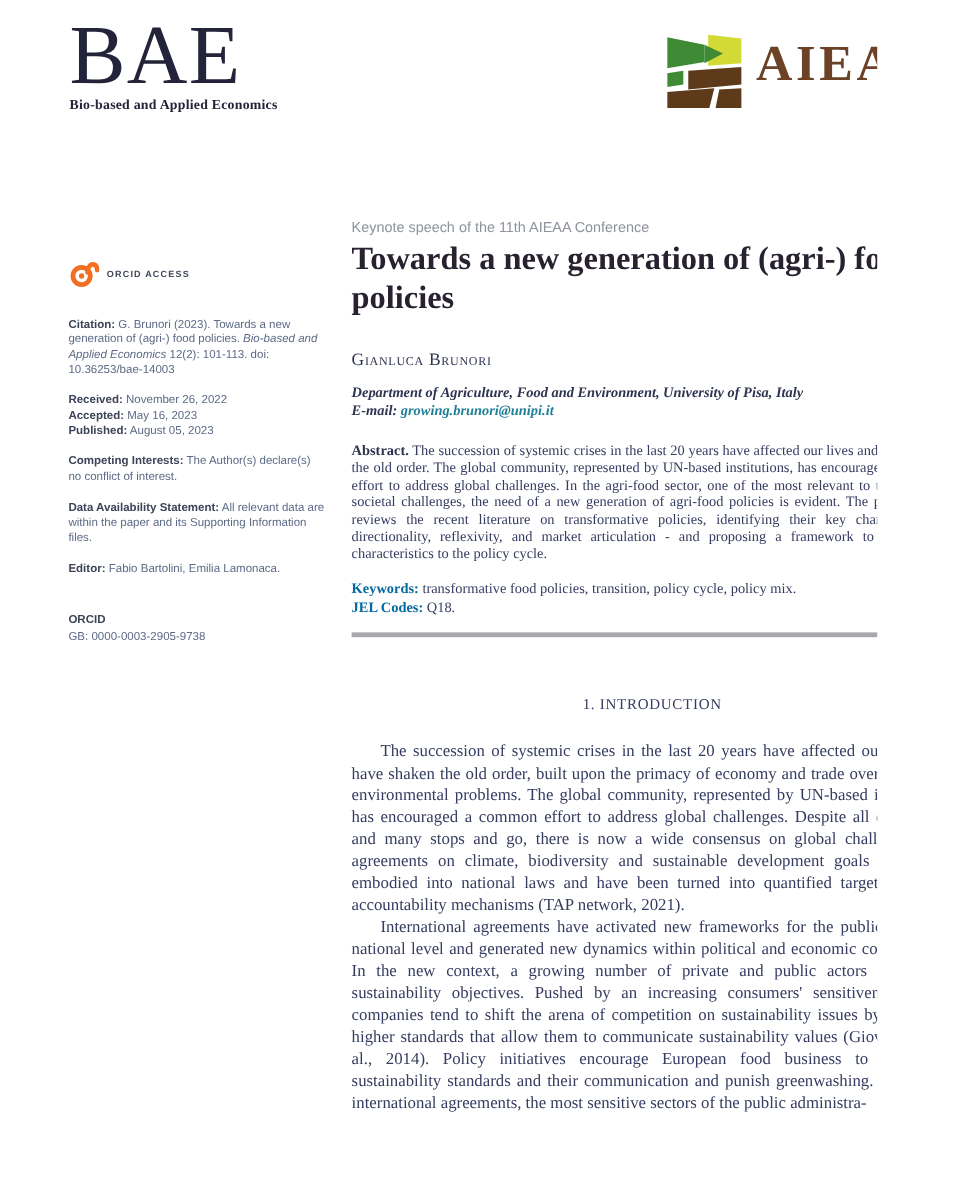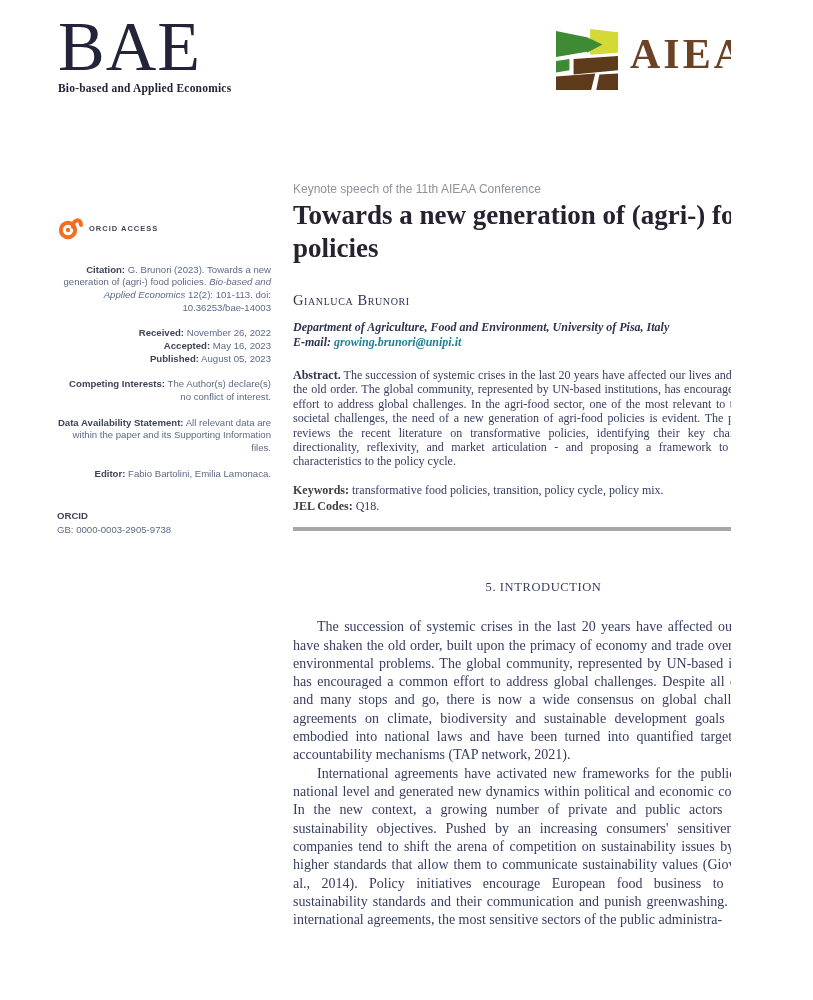--- a/index.html
+++ b/index.html
@@ -19,40 +19,40 @@
                  line-height:0.9;color:#6b4226;letter-spacing:3px;}
   .aieaa-sub{font-family:"Liberation Sans",sans-serif;font-weight:bold;font-size:7.5px;
              color:#3f8a34;letter-spacing:1.6px;margin-top:21px;line-height:1.3;}
 
   
   .sidebar{position:absolute;left:57px;top:214px;width:214px;
            font-family:"Liberation Sans",sans-serif;font-size:9.6px;line-height:1.32;
            color:#5d6a86;}
   .oa-row{display:flex;align-items:center;gap:6px;margin-bottom:20px;}
   .oa-label{font-size:7.5px;font-weight:bold;letter-spacing:1px;color:#41465a;}
-  .side-block{margin-bottom:13px;text-align:right;}
+  .side-block{margin-bottom:13px;}
   .side-label{font-weight:bold;color:#3e4458;}
   .side-italic{font-style:italic;}
   .orcid-block{margin-top:30px;}
   .orcid-title{font-weight:bold;color:#3e4458;margin-bottom:1px;}
 
   
   .main{position:absolute;left:293px;top:182px;width:501px;}
   .kicker{font-family:"Liberation Sans",sans-serif;font-size:12px;color:#8d929b;margin:0 0 3px 0;}
   .title{font-family:"Liberation Serif",serif;font-weight:bold;font-size:27px;line-height:1.22;
          color:#272130;margin:0;}
   .author{margin-top:27px;font-variant:small-caps;font-size:14.5px;letter-spacing:0.6px;
           color:#2e3350;}
   .affil{margin-top:11px;font-style:italic;font-weight:bold;font-size:12px;color:#2e3350;line-height:1.3;}
   .email-line{font-style:italic;font-weight:bold;font-size:12px;color:#2e3350;}
   .email-link{color:#1f7f96;text-decoration:none;font-style:italic;}
   .abstract{margin-top:17px;font-size:12px;line-height:1.2;text-align:justify;color:#363c60;}
   .abstract b{color:#2e3350;}
   .kw-block{margin-top:13px;font-size:12px;color:#363c60;line-height:1.35;}
-  .kw-label{font-weight:bold;color:#404040;}
+  .kw-label{font-weight:bold;color:#0369a1;}
   .divider{margin-top:13px;height:4px;background:#a6a8ab;width:478px;}
   .section-heading{margin-top:49px;text-align:center;font-size:12.5px;color:#363c60;
                    letter-spacing:0.6px;font-weight:normal;}
   .body-para{font-size:14px;line-height:1.31;text-align:justify;color:#363c60;
              text-indent:24px;margin:0;}
   .body-para.first{margin-top:23px;}
 </style>
 </head>
 <body>
 
@@ -167,20 +167,20 @@
         <span>transformative food policies, transition, policy cycle, policy mix.</span>
       </div>
       <div>
         <span class="kw-label">JEL Codes:</span>
         <span>Q18.</span>
       </div>
     </div>
 
     <div class="divider"></div>
 
-    <h2 class="section-heading">5. INTRODUCTION</h2>
+    <h2 class="section-heading">1. INTRODUCTION</h2>
 
     <p class="body-para first">The succession of systemic crises in the last 20 years have affected our lives and have shaken the old order, built upon the primacy of economy and trade over social and environmental problems. The global community, represented by UN-based institutions, has encouraged a common effort to address global challenges. Despite all difficulties, and many stops and go, there is now a wide consensus on global challenges, and agreements on climate, biodiversity and sustainable development goals have been embodied into national laws and have been turned into quantified targets and into accountability mechanisms (TAP network, 2021).</p>
     <p class="body-para">International agreements have activated new frameworks for the public debate at national level and generated new dynamics within political and economic communities. In the new context, a growing number of private and public actors commit to sustainability objectives. Pushed by an increasing consumers' sensitiveness, many companies tend to shift the arena of competition on sustainability issues by providing higher standards that allow them to communicate sustainability values (Giovannucci et al., 2014). Policy initiatives encourage European food business to coordinate sustainability standards and their communication and punish greenwashing. Backed by international agreements, the most sensitive sectors of the public administra-</p>
 
   </div>
 
 </div>
 
 </body></html>

